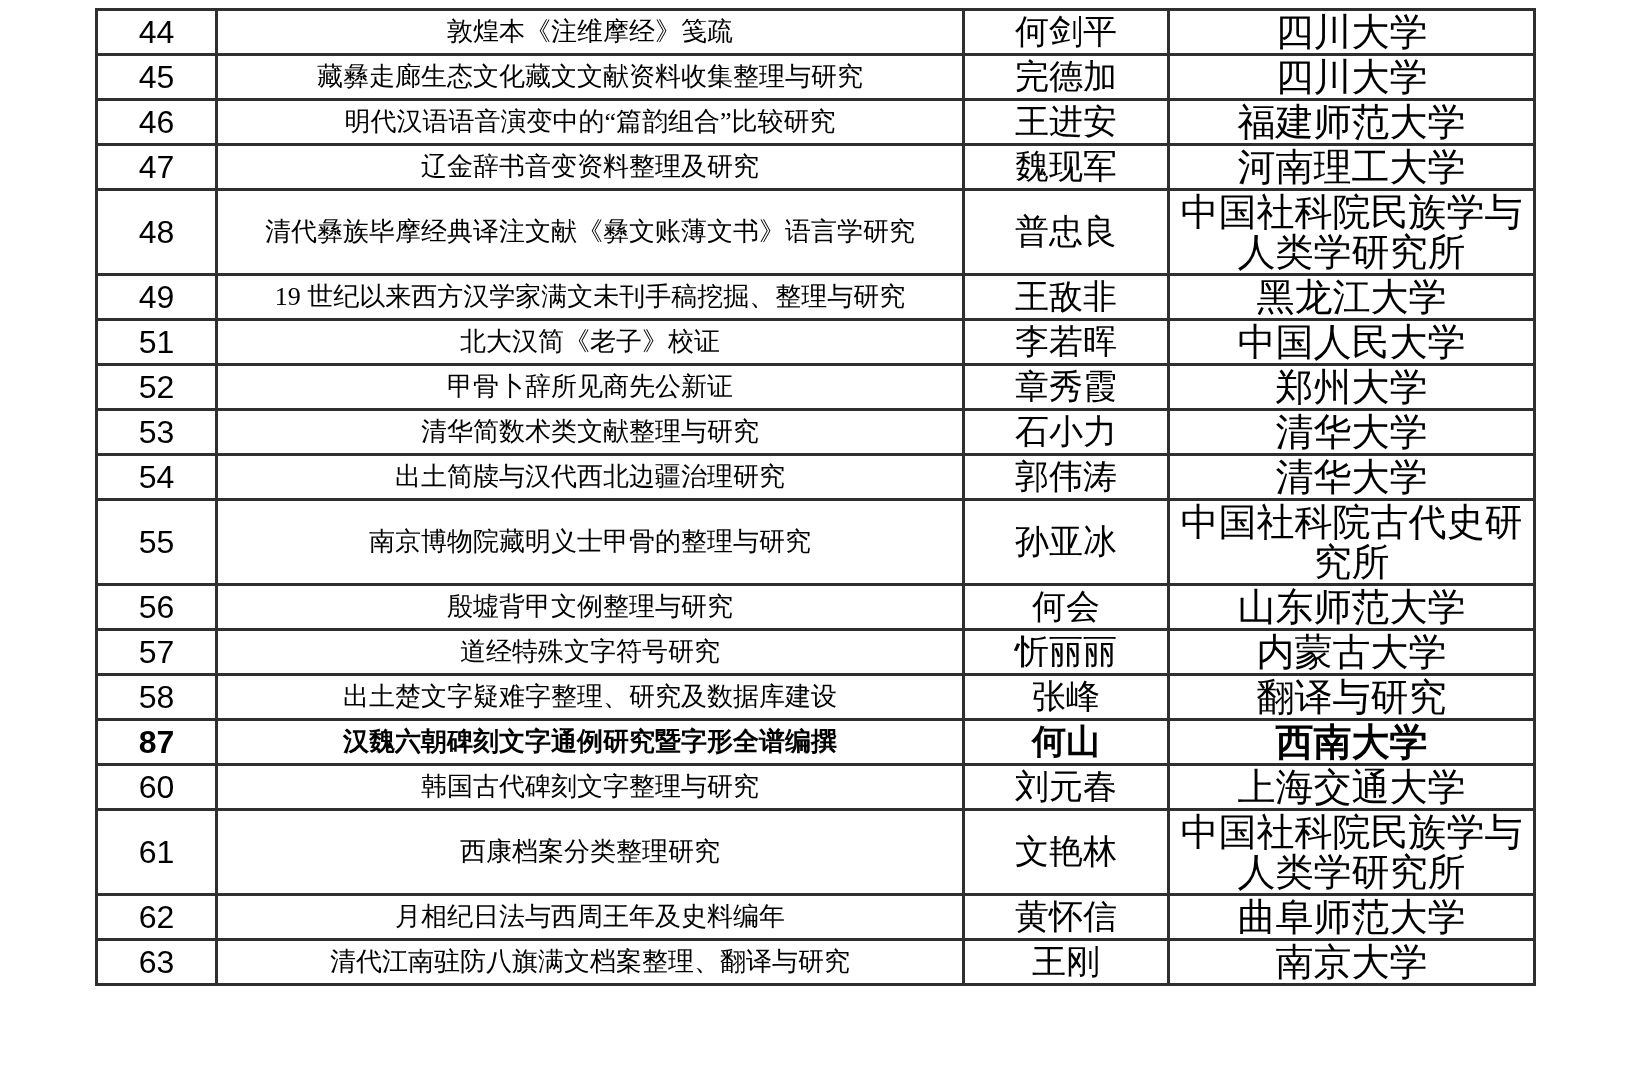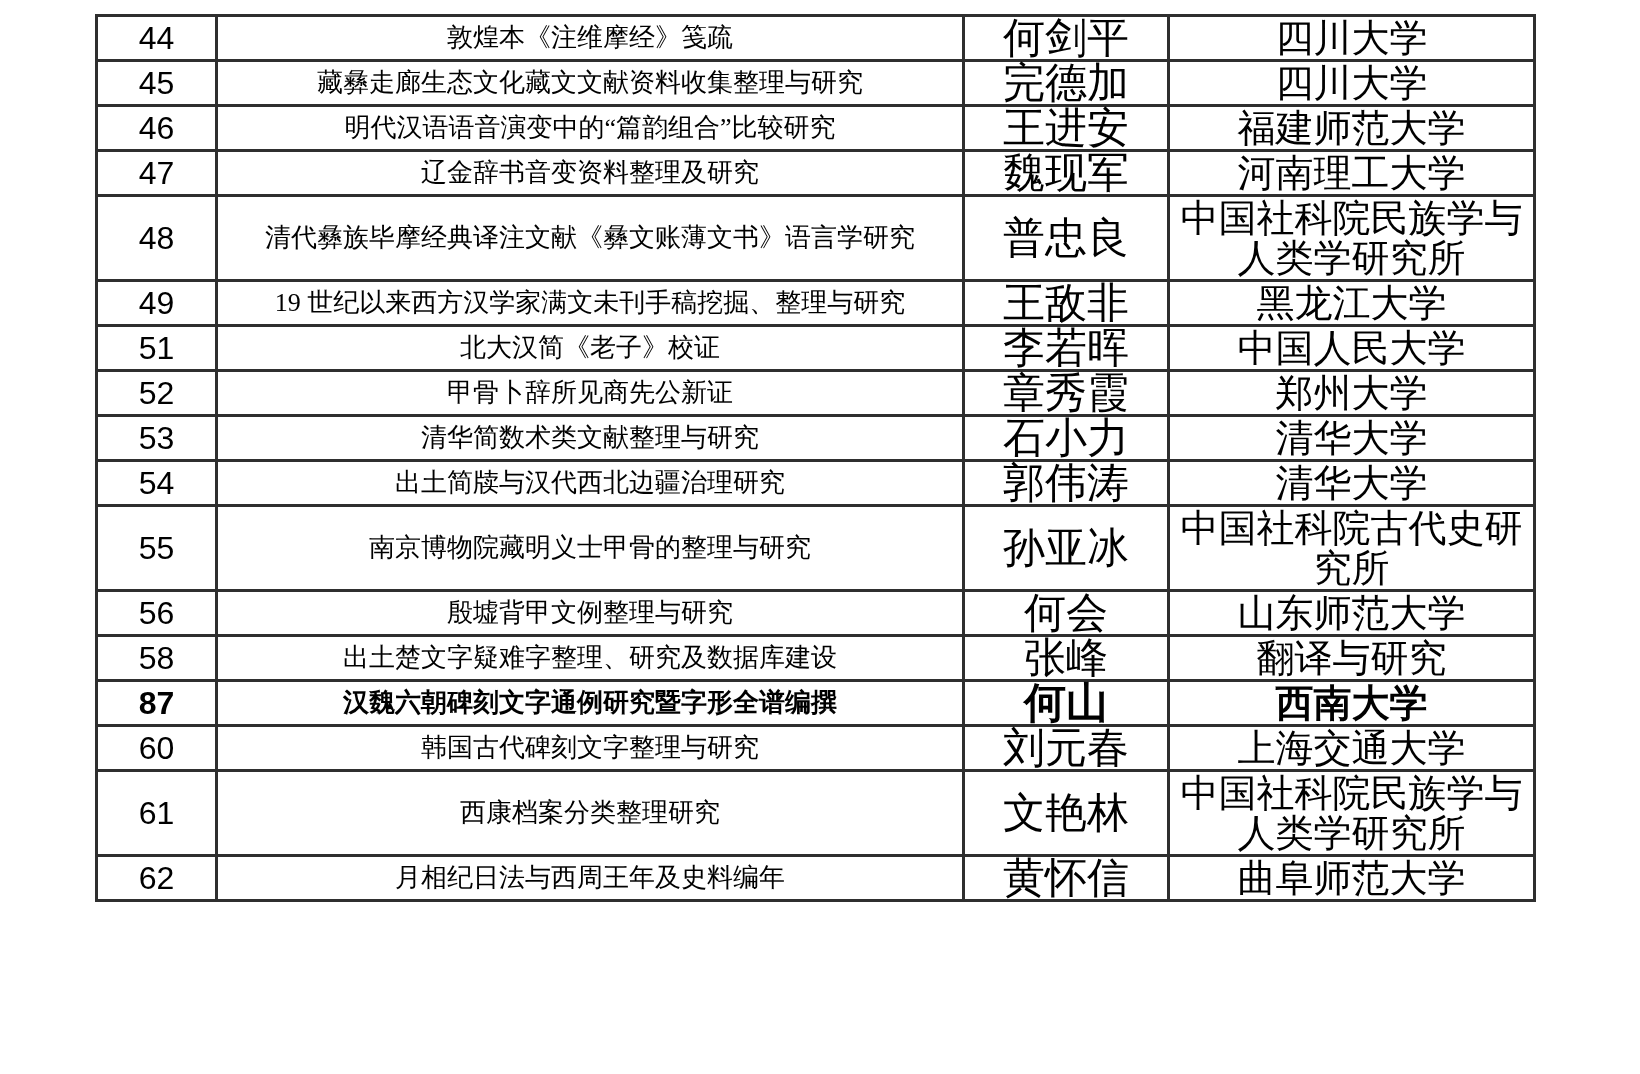--- a/index.html
+++ b/index.html
@@ -12,21 +12,21 @@
   }
   .page {
     position: relative;
     width: 1640px;
     height: 1074px;
     background: #ffffff;
   }
   table.projects {
     position: absolute;
     left: 95px;
-    top: 14px;
+    top: 8px;
     width: 1438px;
     border-collapse: collapse;
     table-layout: fixed;
     color: #000000;
     font-family: "Liberation Serif", "DejaVu Serif", serif;
   }
   table.projects td {
     border: 3px solid #2f2f2f;
     padding: 1px 2px;
     text-align: center;
@@ -34,21 +34,21 @@
     line-height: 40px;
     word-break: break-all;
     overflow-wrap: break-word;
     line-break: anywhere;
   }
   td.col-num {
     font-family: "Liberation Sans", "DejaVu Sans", sans-serif;
     font-size: 32px;
   }
   td.col-title { font-size: 26px; }
-  td.col-leader { font-size: 42px; }
+  td.col-leader { font-size: 34px; }
   td.col-inst { font-size: 38px; }
   tr.bold-row td { font-weight: bold; }
 </style>
 </head>
 <body>
 
 <div class="page">
   <table class="projects">
     <colgroup>
       <col style="width:120px">
@@ -123,20 +123,26 @@
           <td class="col-leader">孙亚冰</td>
           <td class="col-inst">中国社科院古代史研究所</td>
         </tr>
         <tr>
           <td class="col-num">56</td>
           <td class="col-title">殷墟背甲文例整理与研究</td>
           <td class="col-leader">何会</td>
           <td class="col-inst">山东师范大学</td>
         </tr>
         <tr>
+          <td class="col-num">57</td>
+          <td class="col-title">道经特殊文字符号研究</td>
+          <td class="col-leader">忻丽丽</td>
+          <td class="col-inst">内蒙古大学</td>
+        </tr>
+        <tr>
           <td class="col-num">58</td>
           <td class="col-title">出土楚文字疑难字整理、研究及数据库建设</td>
           <td class="col-leader">张峰</td>
           <td class="col-inst">翻译与研究</td>
         </tr>
         <tr class="bold-row">
           <td class="col-num">87</td>
           <td class="col-title">汉魏六朝碑刻文字通例研究暨字形全谱编撰</td>
           <td class="col-leader">何山</td>
           <td class="col-inst">西南大学</td>
@@ -152,15 +158,21 @@
           <td class="col-title">西康档案分类整理研究</td>
           <td class="col-leader">文艳林</td>
           <td class="col-inst">中国社科院民族学与人类学研究所</td>
         </tr>
         <tr>
           <td class="col-num">62</td>
           <td class="col-title">月相纪日法与西周王年及史料编年</td>
           <td class="col-leader">黄怀信</td>
           <td class="col-inst">曲阜师范大学</td>
         </tr>
+        <tr>
+          <td class="col-num">63</td>
+          <td class="col-title">清代江南驻防八旗满文档案整理、翻译与研究</td>
+          <td class="col-leader">王刚</td>
+          <td class="col-inst">南京大学</td>
+        </tr>
       </tbody>
   </table>
 </div>
 
 </body></html>

